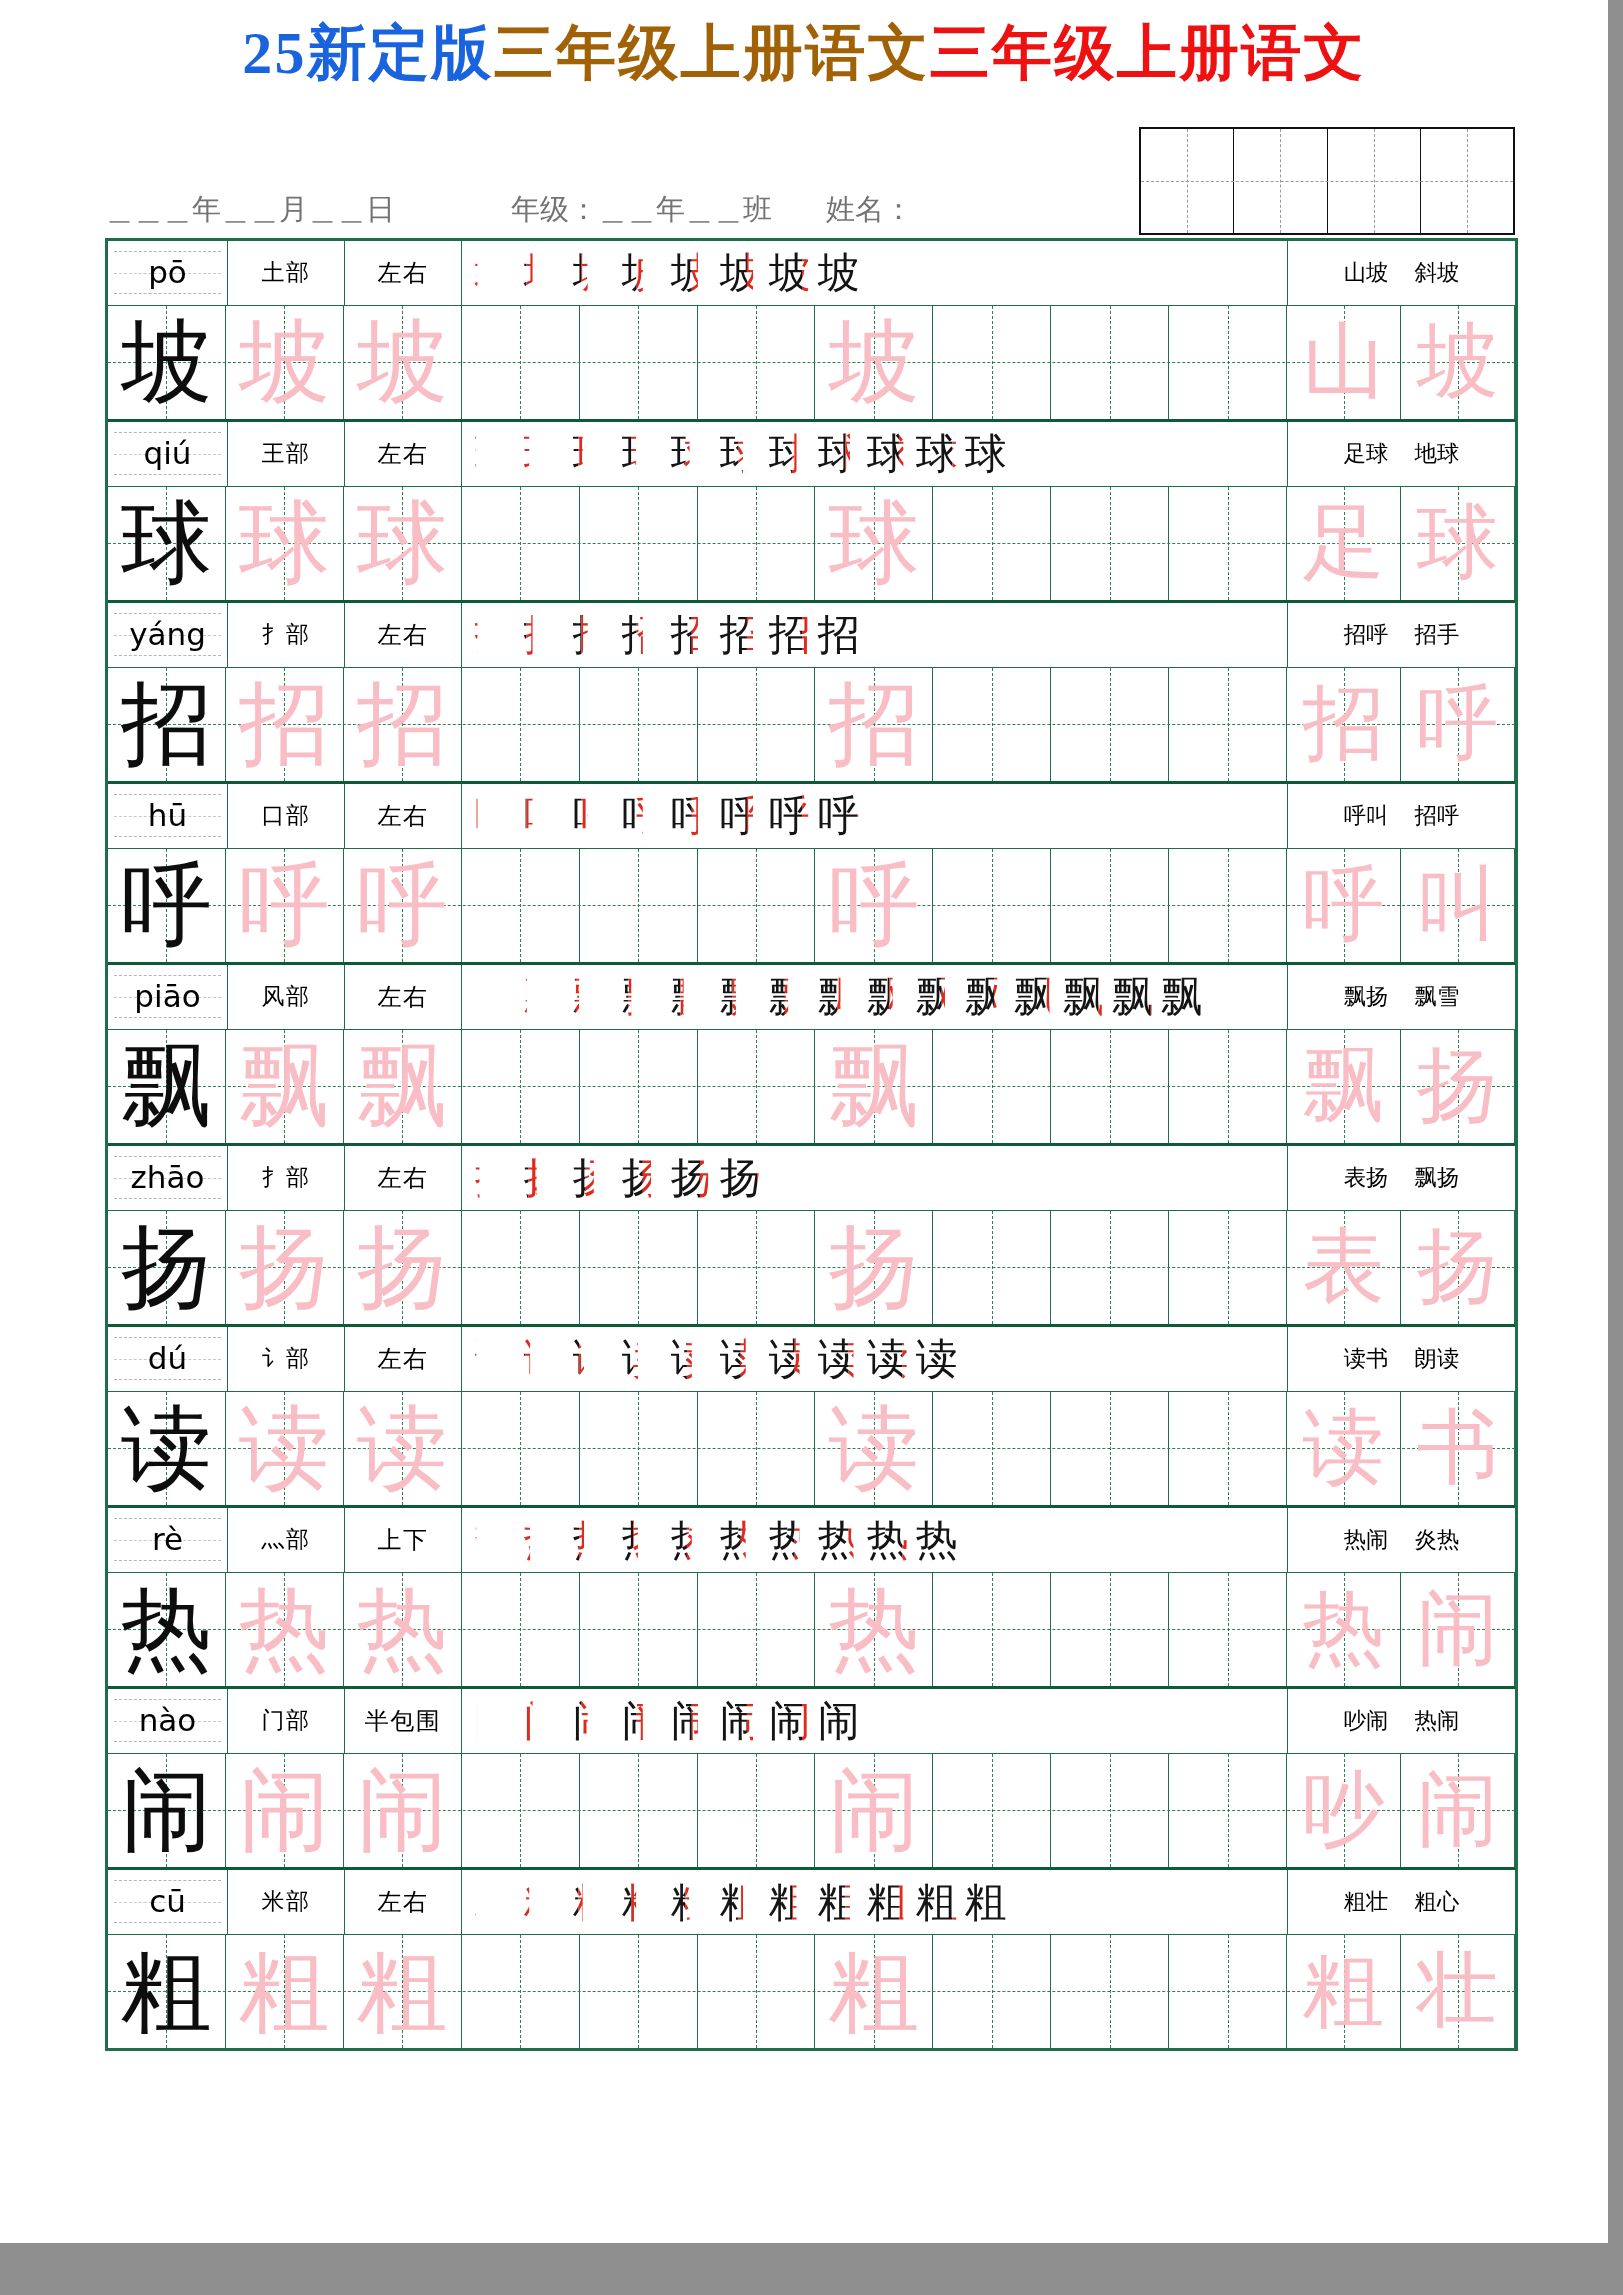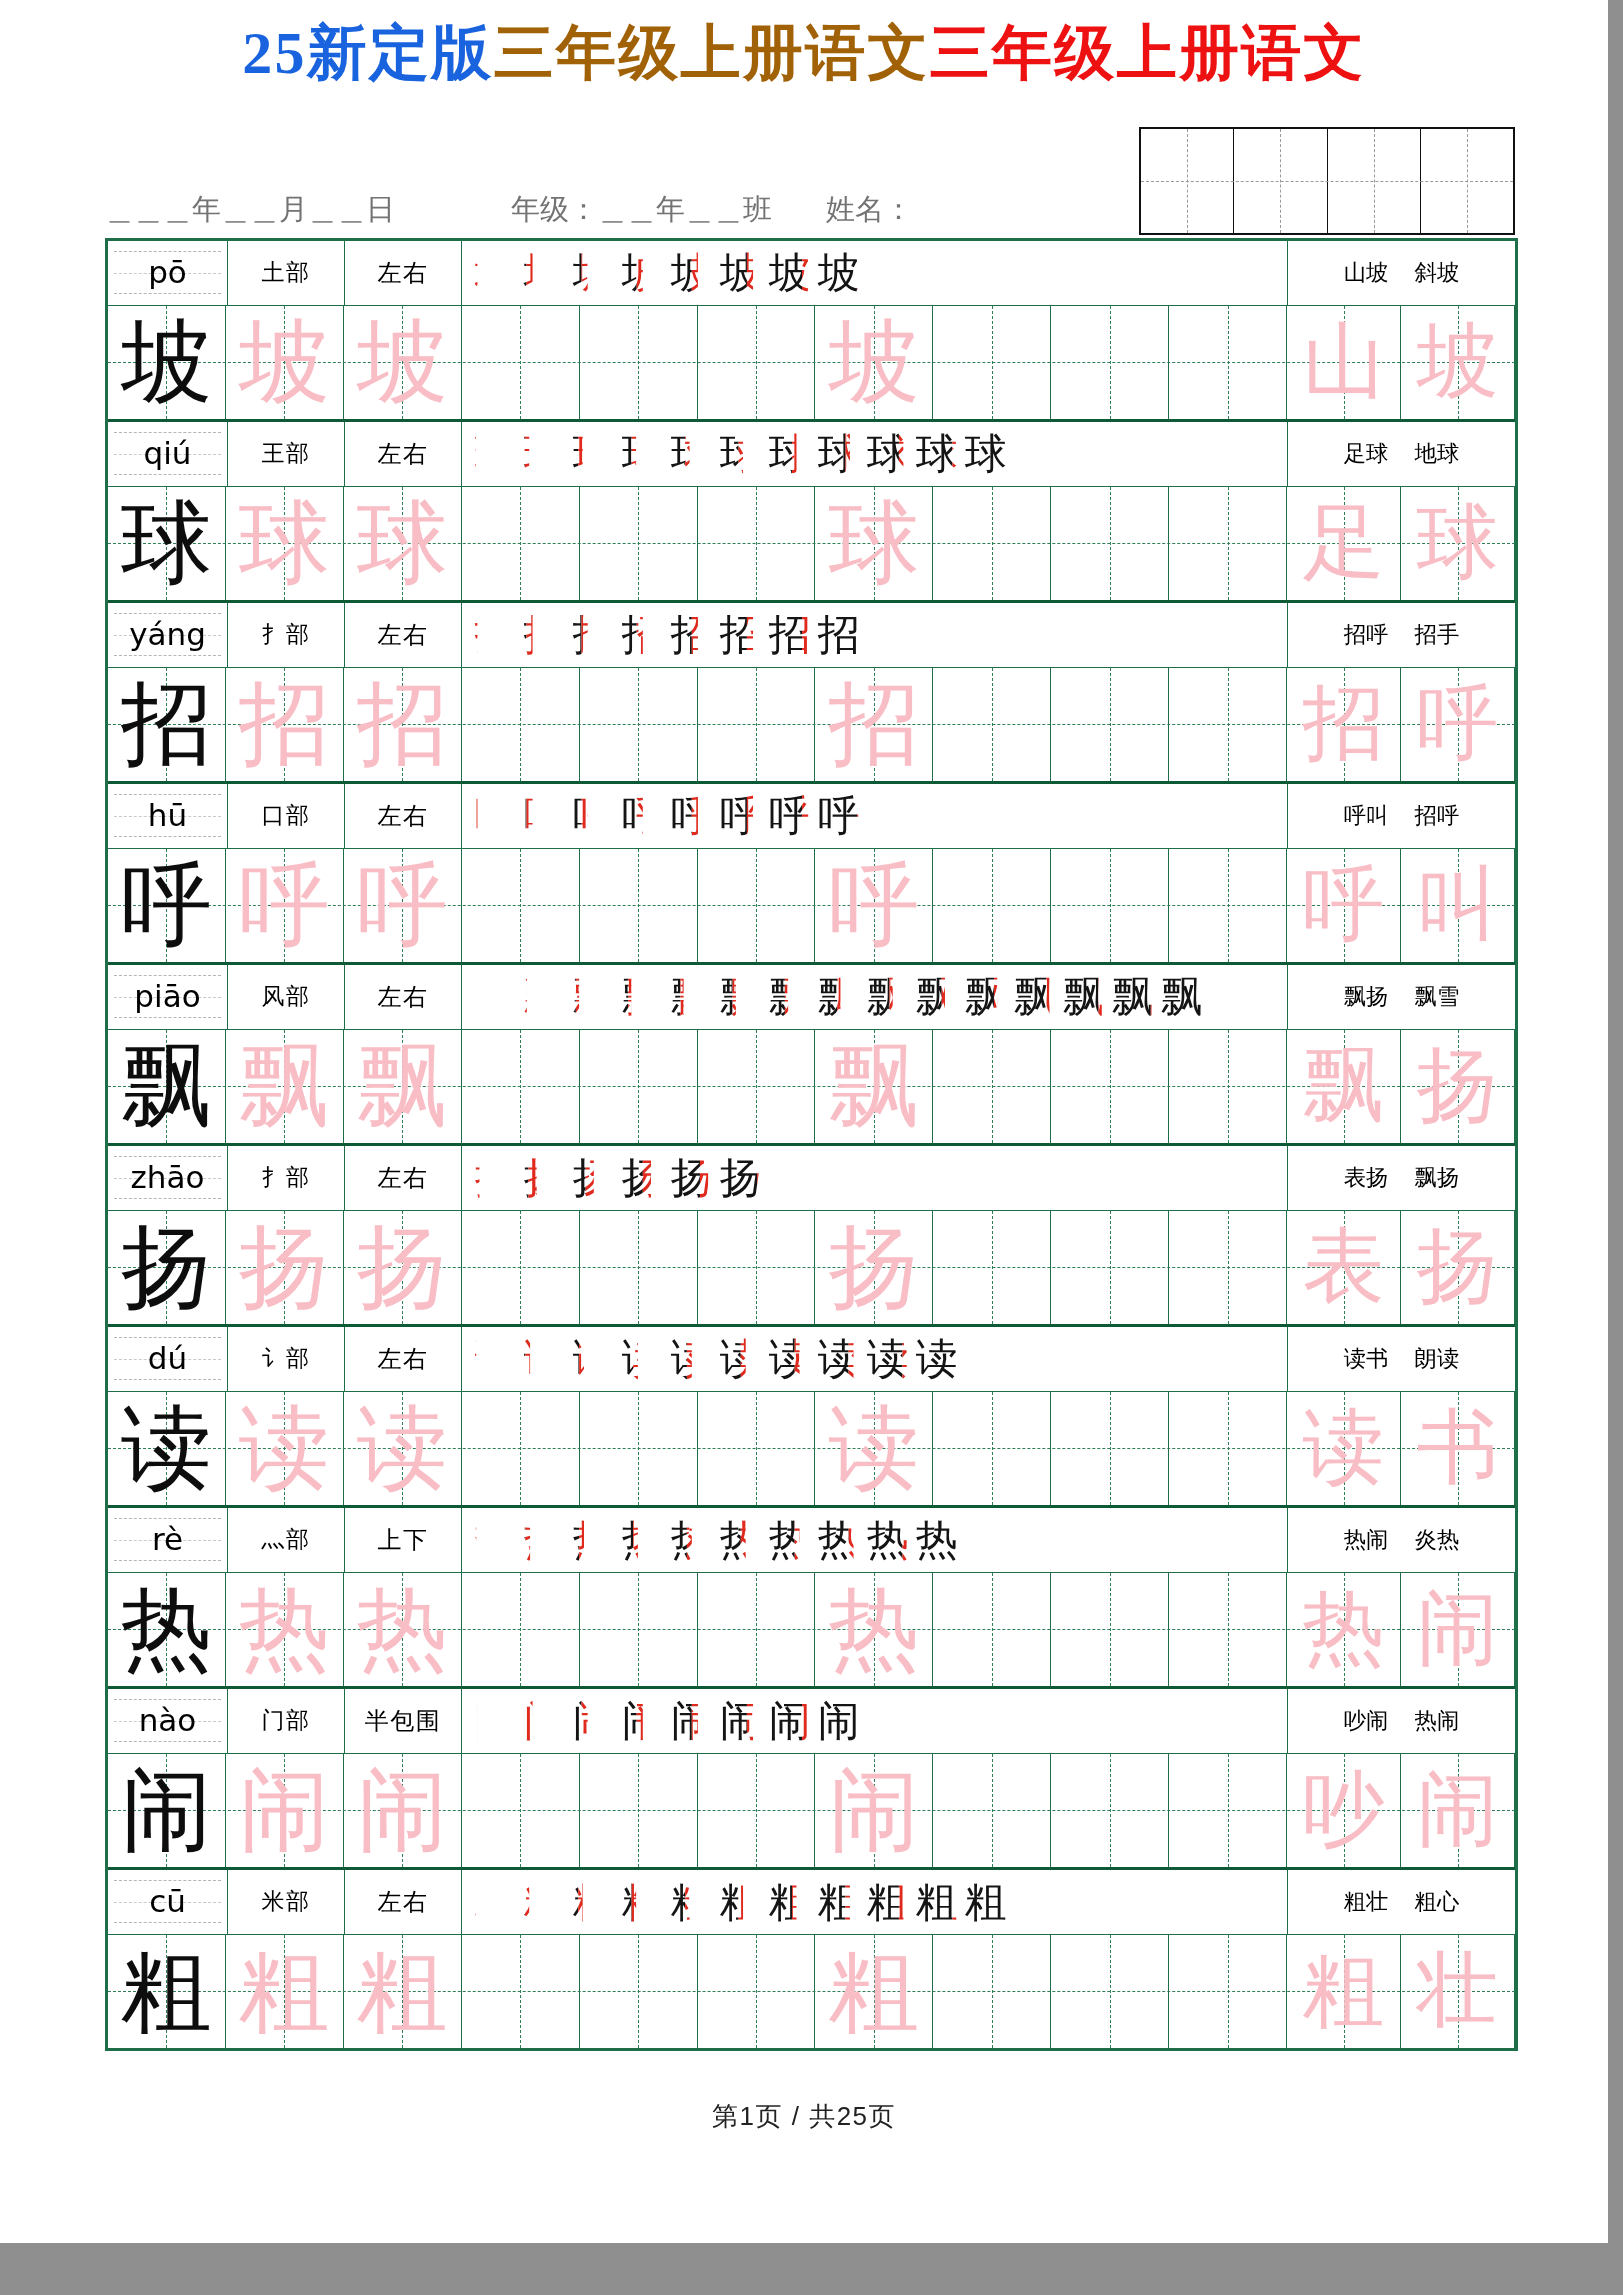--- a/index.html
+++ b/index.html
@@ -888,20 +888,15 @@
           <div class="pcell wcell">
             <span class="pchar pink wchar">粗</span>
           </div>
           <div class="pcell wcell">
             <span class="pchar pink wchar">壮</span>
           </div>
         </div>
       </div>
     </div>
 
-  <div class="footer">
-    <span>第1页</span>
-    <span> <span>/</span> </span>
-    <span>共25页</span>
-  </div>
 
 </div>
 
 
 </body></html>

